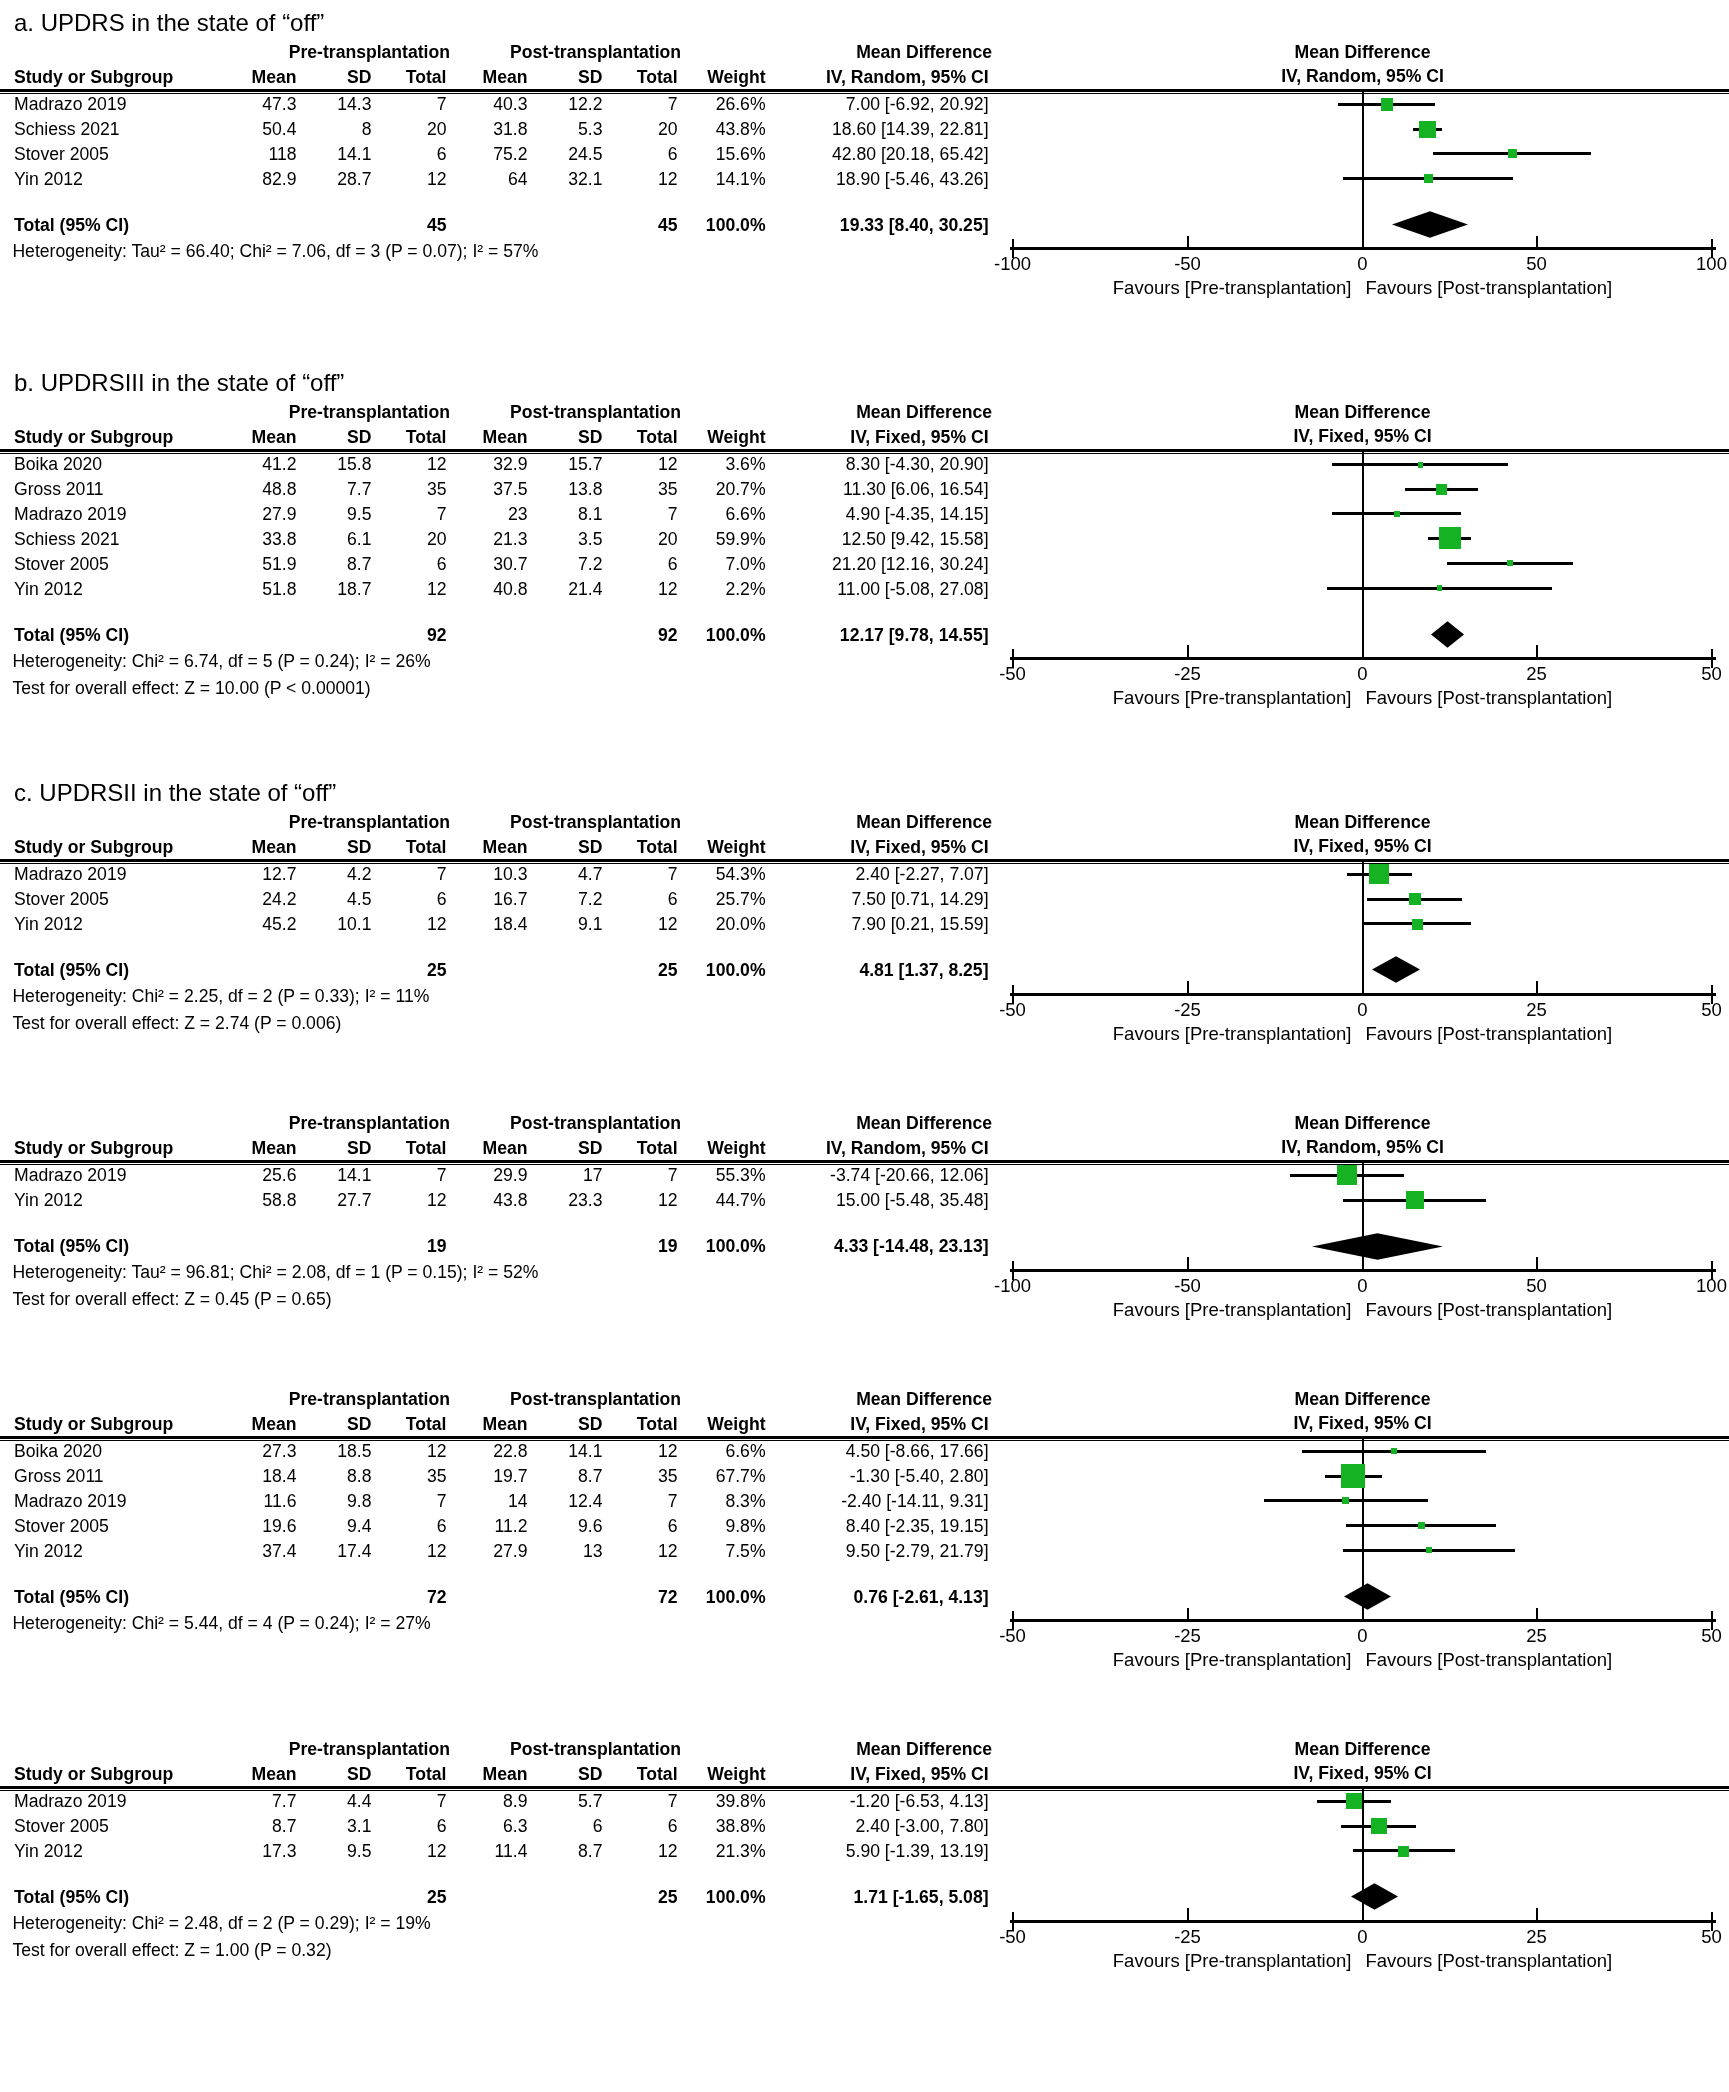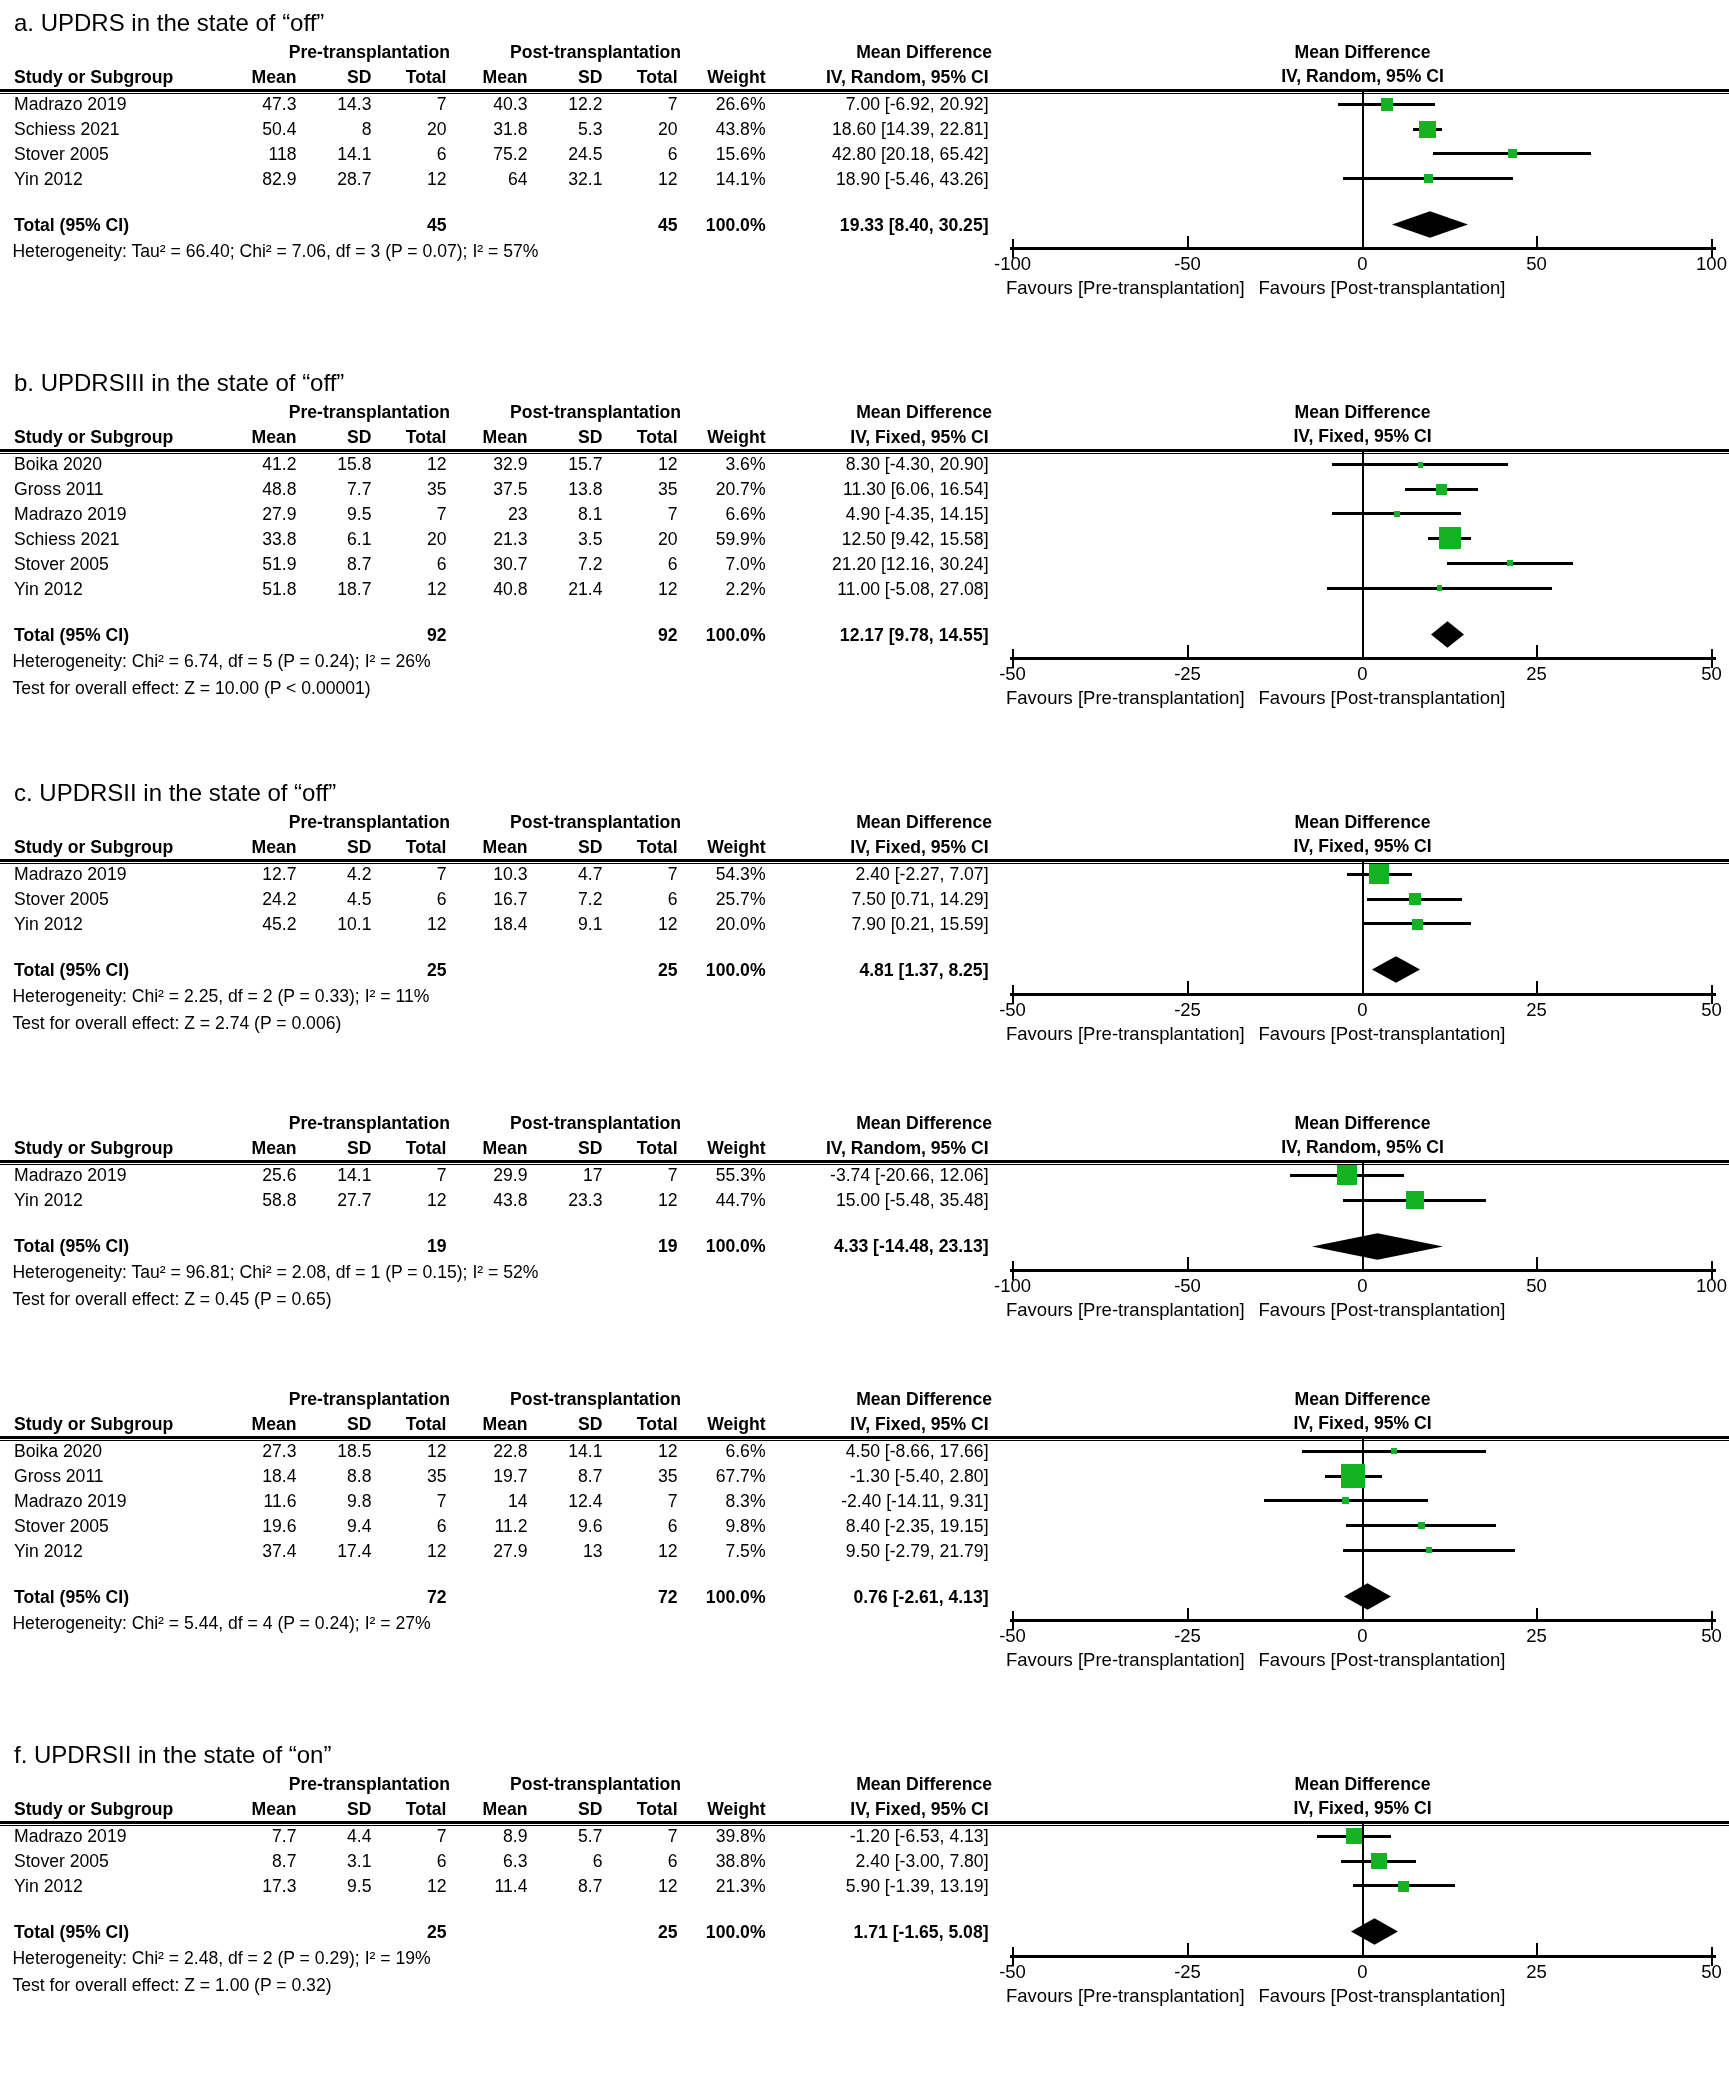--- a/index.html
+++ b/index.html
@@ -26,21 +26,21 @@
   .plot{position:absolute;top:0;}
   .plot>div{position:absolute;}
   .ph{width:100%;text-align:center;font-weight:700;font-size:17.6px;line-height:24px;}
   .zline{width:1.8px;background:#000;}
   .wh{height:2.6px;background:#000;}
   .sq{background:#15B323;}
   .dia{background:#000;clip-path:polygon(0 50%,50% 0,100% 50%,50% 100%);}
   .axis{height:2.6px;background:#000;}
   .tick{width:1.8px;background:#000;}
   .tlab{width:79px;text-align:center;font-size:18.5px;line-height:21px;}
-  .fav{width:100%;display:flex;gap:14px;font-size:18.5px;
+  .fav{width:100%;display:flex;justify-content:center;gap:14px;font-size:18.5px;
     line-height:21px;white-space:nowrap;}
 </style>
 </head>
 <body>
 
 <div id="figure">
     <section class="panel">
       <div class="panel-title">a. UPDRS in the state of “off”</div>
       <div class="panel-body" style="height: 260px;">
         <table class="data-table">
@@ -701,21 +701,20 @@
           <div class="tick" style="left: 705px; top: 224px; height: 18.5px;"></div>
           <div class="tlab" style="left: 666px; top: 238px;">50</div>
           <div class="fav" style="top: 262px;">
             <span>Favours [Pre-transplantation]</span>
             <span>Favours [Post-transplantation]</span>
           </div>
         </div>
       </div>
     </section>
     <section class="panel">
-      <div class="panel-title">f. UPDRSII in the state of “on”</div>
       <div class="panel-body" style="height: 236px;">
         <table class="data-table">
           <colgroup>
             <col style="width: 221px;">
             <col style="width: 79px;">
             <col style="width: 75px;">
             <col style="width: 75px;">
             <col style="width: 81px;">
             <col style="width: 75px;">
             <col style="width: 75px;">

